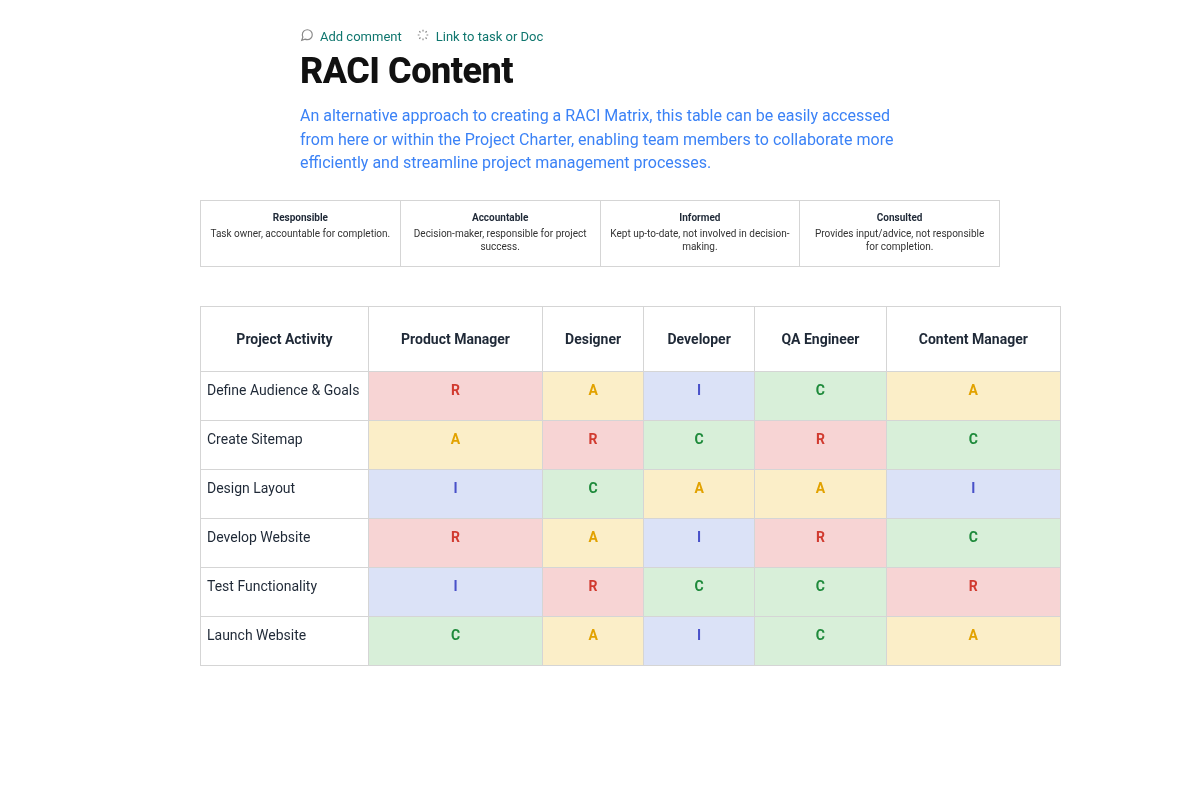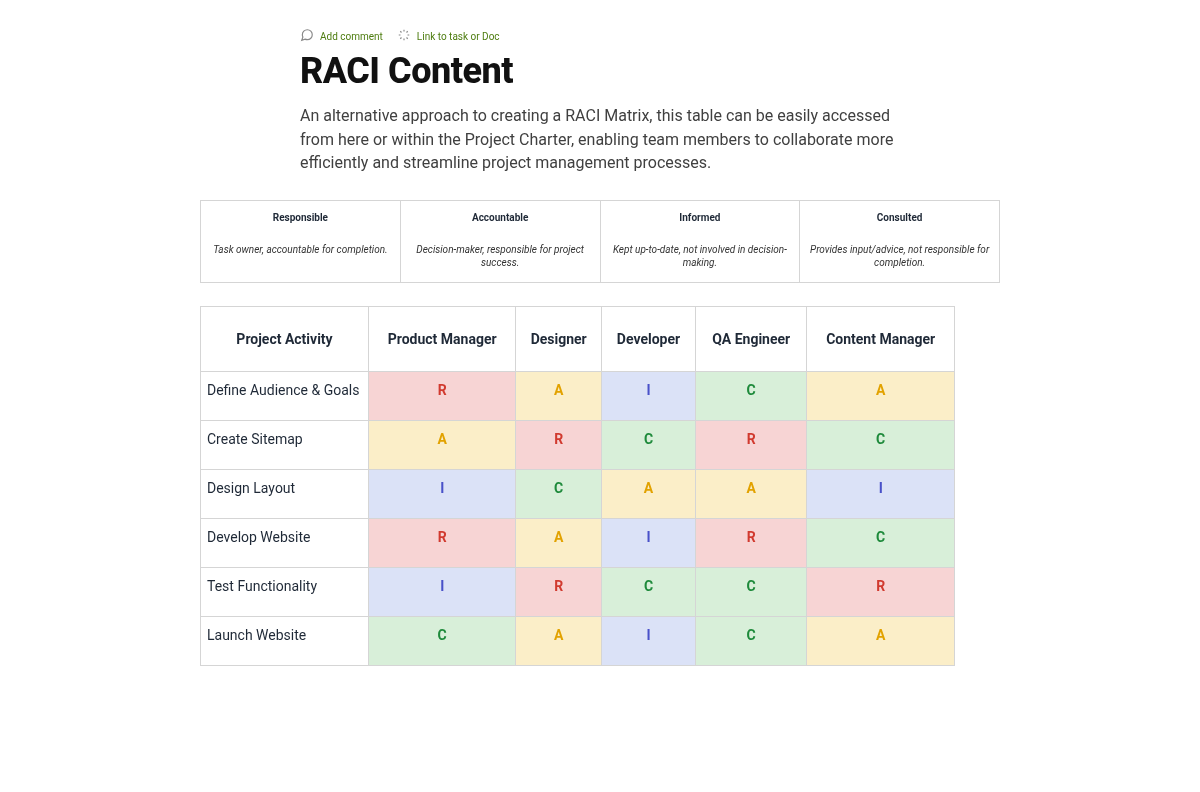--- a/index.html
+++ b/index.html
@@ -11,22 +11,22 @@
     height: 792px;
     position: relative;
   }
   .toolbar {
     position: absolute;
     left: 300px;
     top: 28px;
     display: flex;
     align-items: center;
     gap: 14px;
-    font-size: 10px;
-    color: #4d7c0f;
+    font-size: 13px;
+    color: #0f766e;
   }
   .toolbar-item {
     display: flex;
     align-items: center;
     gap: 6px;
     cursor: pointer;
   }
   .toolbar-item svg { width: 14px; height: 14px; stroke: #888; }
   .title {
     position: absolute;
@@ -37,46 +37,46 @@
     letter-spacing: -0.5px;
     color: #111;
   }
   .description {
     position: absolute;
     left: 300px;
     top: 104px;
     width: 612px;
     font-size: 16px;
     line-height: 1.48;
-    color: #404040;
+    color: #3b82f6;
   }
   .legend {
     position: absolute;
     left: 200px;
     top: 200px;
     width: 800px;
     border: 1px solid #d5d5d5;
     display: flex;
   }
   .legend-cell {
     flex: 1;
     border-right: 1px solid #d5d5d5;
     text-align: center;
     padding: 10px 8px 12px 8px;
     font-size: 10px;
     line-height: 1.35;
   }
   .legend-cell:last-child { border-right: none; }
   .legend-title { font-weight: 700; display: block; }
-  .legend-desc { font-style: italic; color: #333; display: block; margin-top: 18px; }
+  .legend-desc { color: #333; display: block; margin-top: 2px; }
   .matrix {
     position: absolute;
     left: 200px;
     top: 306px;
-    width: 755px;
+    width: 861px;
     border-collapse: collapse;
     font-size: 14px;
   }
   .matrix th, .matrix td {
     border: 1px solid #d5d5d5;
   }
   .matrix th {
     font-weight: 700;
     text-align: center;
     padding: 24px 8px;

